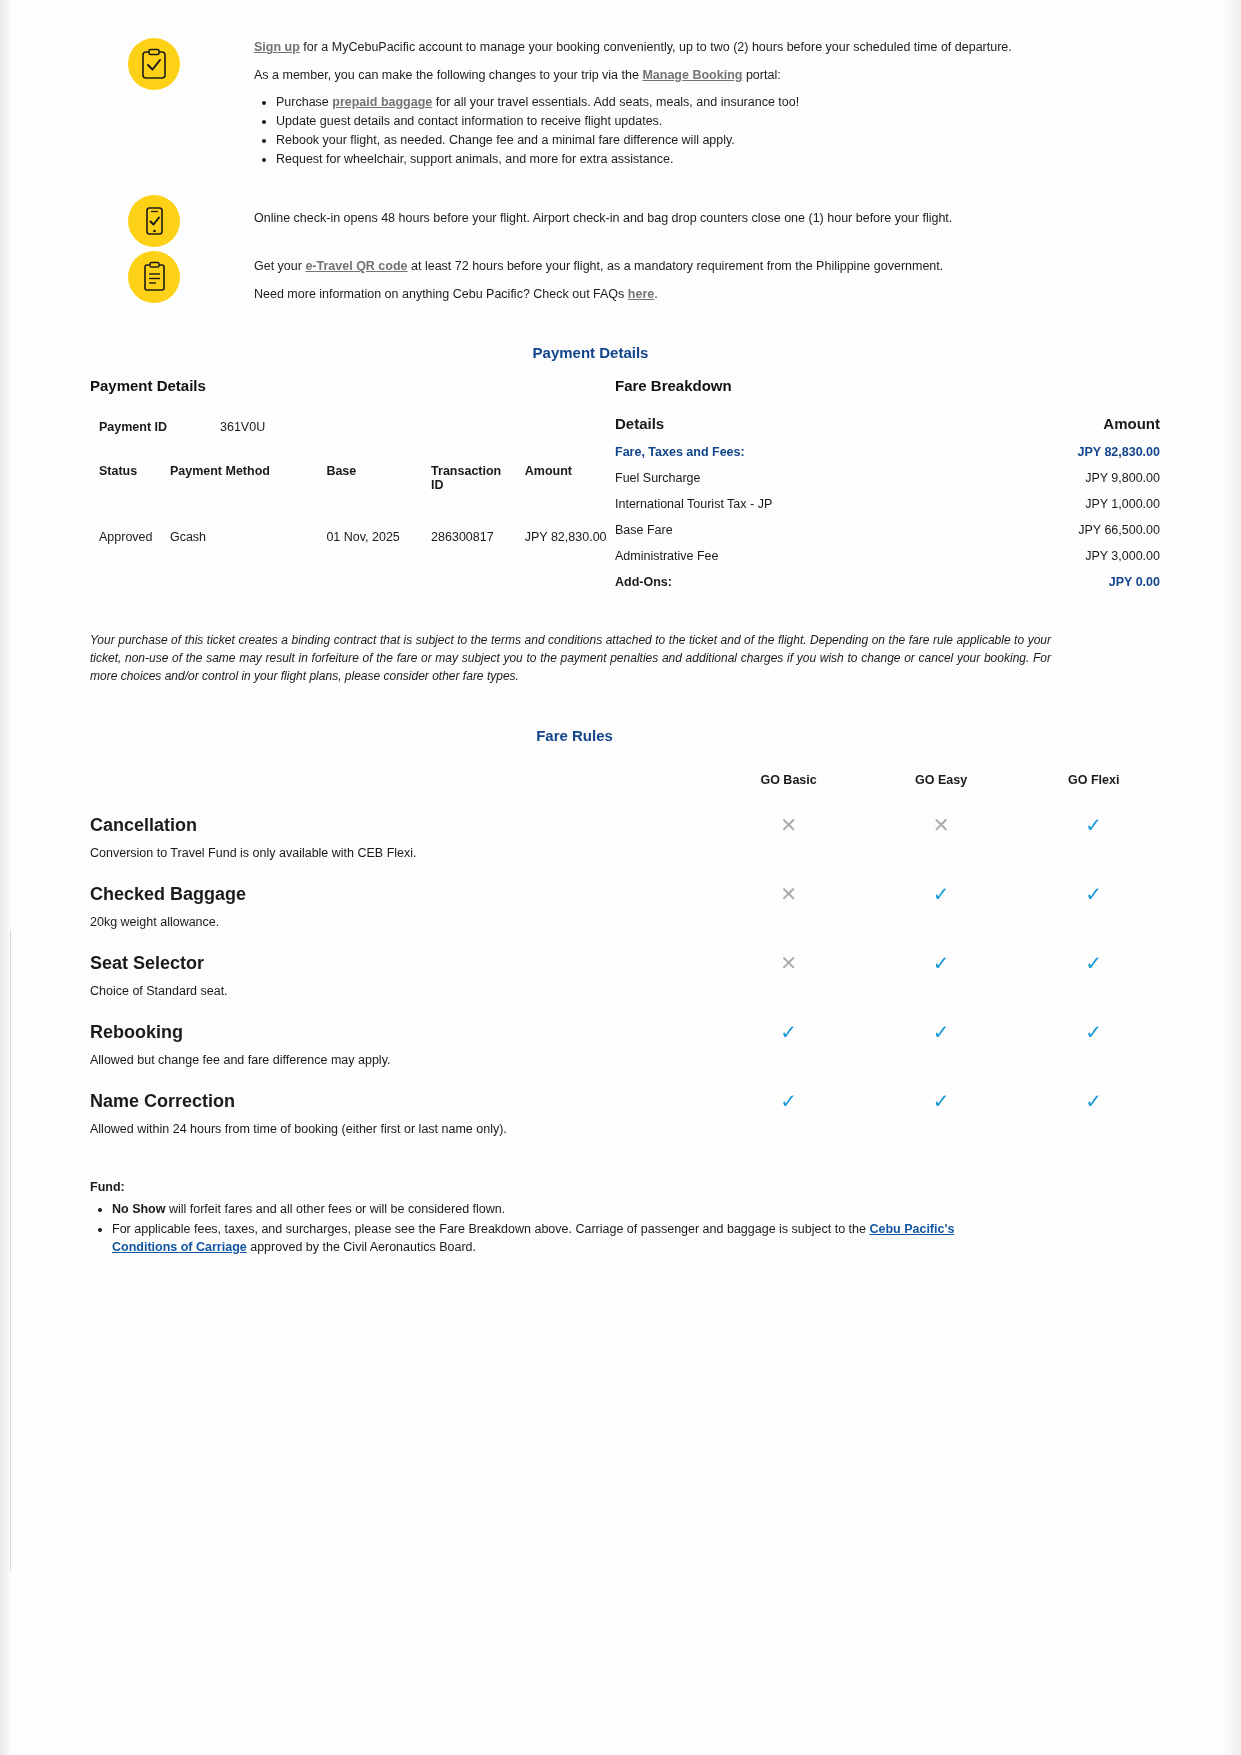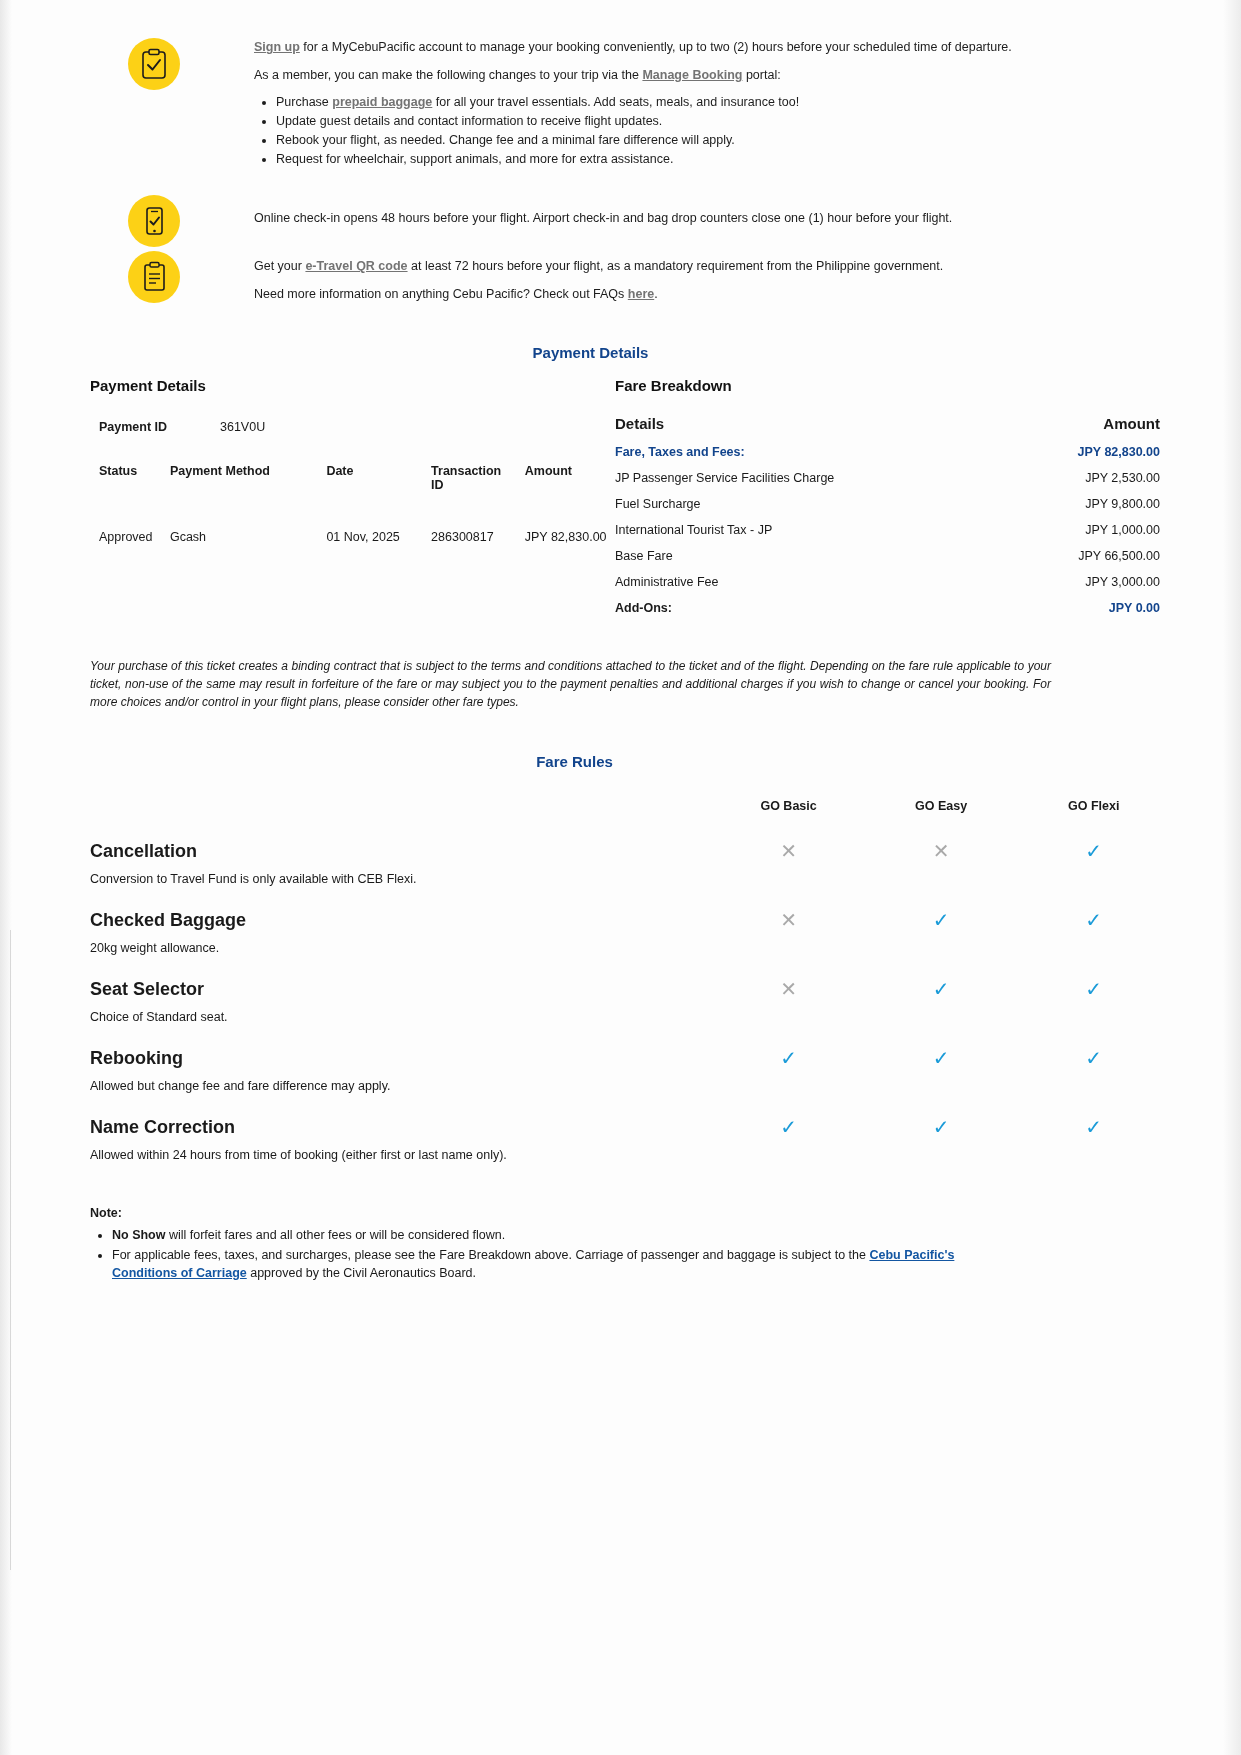--- a/index.html
+++ b/index.html
@@ -193,21 +193,21 @@
             <td style="padding:0;">361V0U</td>
           </tr>
         </tbody>
           </table>
 
         <table class="pay-table" style="margin-top:24px;">
           <thead>
             <tr>
               <th style="width:70px; padding-left:9px;">Status</th>
               <th style="width:142px;">Payment Method</th>
-              <th style="width:95px;">Date</th>
+              <th style="width:95px;">Base</th>
               <th style="width:85px;">Transaction ID</th>
               <th style="width:100px;">Amount</th>
             </tr>
           </thead>
           <tbody>
             <tr style="height:52px;">
               <td style="padding-left:9px; vertical-align:bottom;">Approved</td>
               <td style="vertical-align:bottom;">Gcash</td>
               <td style="vertical-align:bottom;">01 Nov, 2025</td>
               <td style="vertical-align:bottom;">286300817</td>
@@ -225,24 +225,20 @@
               <th style="text-align:left;">Details</th>
               <th style="text-align:right;">Amount</th>
             </tr>
           </thead>
           <tbody>
             <tr>
               <td class="fare-accent">Fare, Taxes and Fees:</td>
               <td class="right fare-accent">JPY 82,830.00</td>
             </tr>
             <tr>
-              <td>JP Passenger Service Facilities Charge</td>
-              <td class="right">JPY 2,530.00</td>
-            </tr>
-            <tr>
               <td>Fuel Surcharge</td>
               <td class="right">JPY 9,800.00</td>
             </tr>
             <tr>
               <td>International Tourist Tax - JP</td>
               <td class="right">JPY 1,000.00</td>
             </tr>
             <tr>
               <td>Base Fare</td>
               <td class="right">JPY 66,500.00</td>
@@ -316,21 +312,21 @@
             <div class="rule-desc">Allowed within 24 hours from time of booking (either first or last name only).</div>
           </td>
           <td class="mark yes">✓</td>
           <td class="mark yes">✓</td>
           <td class="mark yes">✓</td>
         </tr>
       </tbody>
     </table>
 
     <div style="margin:30px 0 0 0; padding:0 240px 0 90px;">
-      <div class="note-title">Note:</div>
+      <div class="note-title">Fund:</div>
       <ul class="note-list">
         <li>
           <span class="bold">No Show</span><span> will forfeit fares and all other fees or will be considered flown.</span>
         </li>
         <li>
           <span>For applicable fees, taxes, and surcharges, please see the Fare Breakdown above. Carriage of passenger and baggage is subject to the </span><a class="link-reg" style="font-weight:bold;" href="#">Cebu Pacific's Conditions of Carriage</a><span> approved by the Civil Aeronautics Board.</span>
         </li>
       </ul>
     </div>
 

